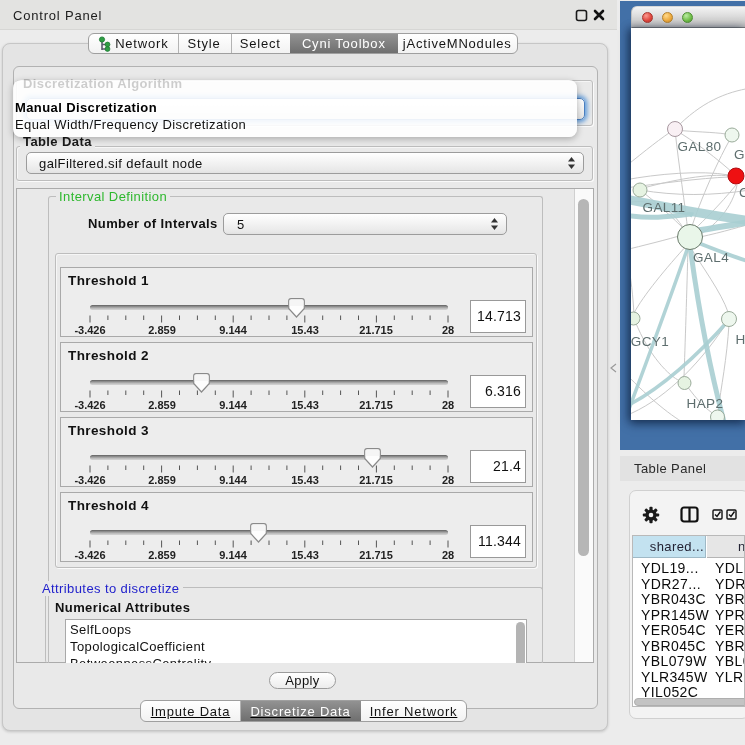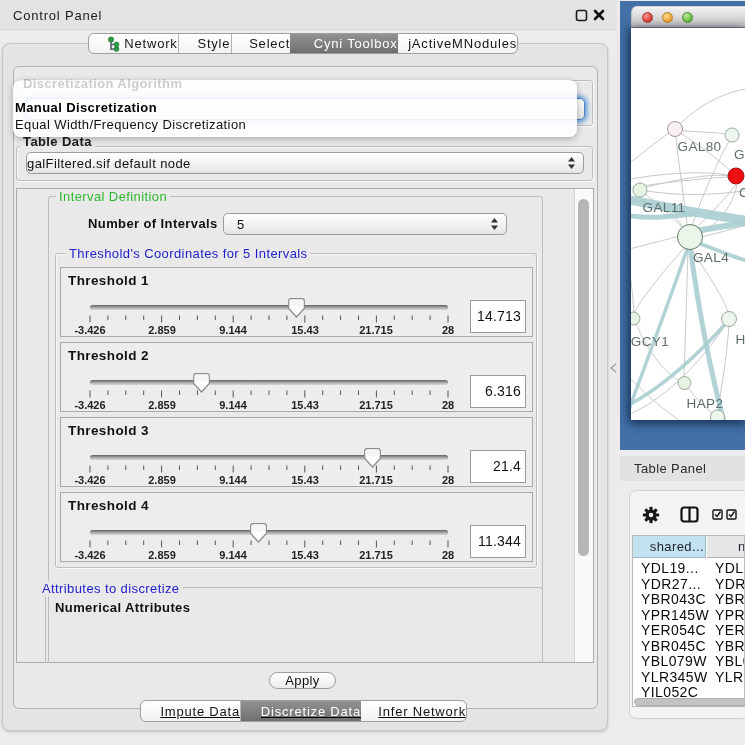--- a/index.html
+++ b/index.html
@@ -4,21 +4,21 @@
 *{margin:0;padding:0;box-sizing:border-box;}
 html,body{width:745px;height:745px;}
 body{font-family:"Liberation Sans",sans-serif;background:#ececec;overflow:hidden;letter-spacing:0.4px;}
 #root{position:relative;width:745px;height:745px;background:#ececec;}
 .abs{position:absolute;}
 
 #tbar{position:absolute;left:0;top:0;width:617px;height:30px;background:#e3e3e1;border-bottom:1px solid #d6d6d4;}
 #tbar .t{position:absolute;left:13px;top:8px;font-size:13px;color:#1c1c1c;letter-spacing:0.8px;}
 
 .tabbar{position:absolute;background:linear-gradient(#ffffff,#f2f2f2);border:1px solid #9f9f9f;border-radius:6px;overflow:hidden;display:flex;}
-.tab{position:relative;height:100%;display:flex;align-items:center;justify-content:flex-end;font-size:13px;color:#151515;letter-spacing:0.8px;}
+.tab{position:relative;height:100%;display:flex;align-items:center;justify-content:center;font-size:13px;color:#151515;letter-spacing:0.8px;}
 .tab.sel{background:linear-gradient(#929292,#6f6f6f);color:#fff;}
 .tsep{position:absolute;width:1px;top:0;bottom:0;background:#b3b3b3;}
 
 #outerp{position:absolute;left:2px;top:43px;width:606px;height:688px;background:#e4e4e4;border:1px solid #c6c6c6;border-radius:8px;box-shadow:0 1px 3px rgba(0,0,0,0.18);}
 #innerp{position:absolute;left:13px;top:66px;width:585px;height:643px;background:#e9e9e9;border:1px solid #b2b2b2;border-radius:6px;}
 .group{position:absolute;border:1px solid #bdbdbd;border-radius:3px;box-shadow:1px 1px 0 rgba(255,255,255,0.75), inset 1px 1px 0 rgba(255,255,255,0.6);}
 .glabel{position:absolute;font-size:13px;font-weight:bold;color:#1a1a1a;background:#e9e9e9;padding:0 3px;}
 .combo{position:absolute;background:linear-gradient(#ffffff,#e9e9e9 85%,#e2e2e2);border:1px solid #9c9c9c;border-radius:5px;font-size:13px;color:#111;display:flex;align-items:center;}
 .combo .ar{position:absolute;right:7px;top:50%;transform:translateY(-50%);}
 
@@ -78,41 +78,40 @@
 <div class="tab" style="width:120px;">jActiveMNodules</div>
 <div class="tsep" style="left:89px;"></div>
 <div class="tsep" style="left:142px;"></div>
 </div>
 <div class="group" style="left:16px;top:80px;width:577px;height:46px;"></div>
 
 <div class="combo" style="left:26px;top:98px;width:559px;height:22px;box-shadow:0 0 4px 2.5px #6aa2dd;border-color:#4a7fc0;"></div>
 <div class="group" style="left:16px;top:146px;width:577px;height:35px;"></div>
 <div class="glabel" style="left:20px;top:134px;">Table Data</div>
 <div class="combo" style="left:26px;top:152px;width:558px;height:22px;">
-      <span style="">galFiltered.sif default node</span>
+      <span style="margin-left:12px;">galFiltered.sif default node</span>
 <svg class="ar" width="9" height="14">
         <path d="M4.5,1 L8,5.5 H1 Z" fill="#333"></path>
         <path d="M4.5,13 L1,8.5 H8 Z" fill="#333"></path>
       </svg>
     </div>
 <div id="spane"></div>
     <div id="vtrack"></div>
     <div id="vthumb"></div>
 <div class="group" style="left:48px;top:196px;width:495px;height:467px;border-bottom:none;border-radius:3px 3px 0 0;box-shadow:none;"></div>
 <div class="glabel" style="left:56px;top:189px;font-weight:normal;color:#2eb82e;background:#e9e9e9;">Interval Definition</div>
 <div class="abs" style="left:88px;top:216px;font-size:13px;font-weight:bold;color:#111;">Number of Intervals</div>
 <div class="combo" style="left:223px;top:213px;width:284px;height:22px;">
       <span style="margin-left:13px;">5</span>
 <svg class="ar" width="9" height="14">
         <path d="M4.5,1 L8,5.5 H1 Z" fill="#333"></path>
         <path d="M4.5,13 L1,8.5 H8 Z" fill="#333"></path>
       </svg>
     </div>
 <div class="group" style="left:55px;top:253px;width:482px;height:315px;"></div>
-<div class="glabel" style="left:66px;top:246px;font-weight:normal;color:#2222cc;background:#e9e9e9;">Threshold's Coordinates for 5 Intervals</div>
 
 <div class="tpanel" style="top:267px;">
   <div class="ttitle">Threshold 1</div>
 </div>
 <div class="track" style="top:305px;"></div>
 <svg class="ticks" style="top:315px;" width="400" height="9">
       <line x1="30.0" y1="0.5" x2="30.0" y2="7.5" stroke="#555" stroke-width="1"></line>
       <line x1="47.9" y1="0.5" x2="47.9" y2="5.0" stroke="#555" stroke-width="1"></line>
       <line x1="65.8" y1="0.5" x2="65.8" y2="5.0" stroke="#555" stroke-width="1"></line>
       <line x1="83.7" y1="0.5" x2="83.7" y2="5.0" stroke="#555" stroke-width="1"></line>
@@ -259,20 +258,26 @@
     <div class="tl" style="left:448px;top:549px;">28</div>
 <svg style="position:absolute;left:249.8px;top:523px;" width="17" height="20">
  <path d="M3,0.7 H14 Q16.3,0.7 16.3,3 V10.5 L8.5,19 L0.7,10.5 V3 Q0.7,0.7 3,0.7 Z" fill="#fdfdfd" stroke="#8a8a8a" stroke-width="1.2"></path>
  <path d="M3.5,1.6 H13.5 Q15.4,1.6 15.4,3.4 V8 H1.6 V3.4 Q1.6,1.6 3.5,1.6 Z" fill="#f4f4f4" opacity="0.9"></path>
 </svg>
 <div class="vbox" style="top:525px;">11.344</div>
 
 <div class="group" style="left:45px;top:587px;width:498px;height:76px;border-bottom:none;box-shadow:none;"></div>
 <div class="glabel" style="left:39px;top:581px;font-weight:normal;color:#2222cc;background:#e9e9e9;">Attributes to discretize</div>
 <div class="abs" style="left:55px;top:600px;font-size:13px;font-weight:bold;color:#111;">Numerical Attributes</div>
+<div class="abs" style="left:65px;top:619px;width:462px;height:44px;background:#fff;border:1px solid #a9a9a9;border-bottom:none;overflow:hidden;">
+  <div style="position:absolute;left:4px;top:2px;font-size:13px;color:#111;">SelfLoops</div>
+  <div style="position:absolute;left:4px;top:19px;font-size:13px;color:#111;">TopologicalCoefficient</div>
+  <div style="position:absolute;left:4px;top:36px;font-size:13px;color:#111;">BetweennessCentrality</div>
+  <div style="position:absolute;right:1px;top:2px;width:9px;height:60px;background:#b4b4b4;border-radius:5px;"></div>
+</div>
 <div class="abs" style="left:269px;top:672px;width:67px;height:17px;background:linear-gradient(#ffffff,#ececec);border:1px solid #9b9b9b;border-radius:8.5px;text-align:center;font-size:13px;line-height:16px;color:#111;">Apply</div>
 <div class="tabbar" style="left:140px;top:700px;width:327px;height:22px;text-decoration:underline;">
 <div class="tab" style="width:99px;">Impute Data</div>
 <div class="tab sel" style="width:121px;">Discretize Data</div>
 <div class="tab" style="width:105px;">Infer Network</div>
 <div class="tsep" style="left:99px;"></div>
 </div>
 <div id="popup"></div>
 <div class="glabel" style="left:20px;top:76px;background:transparent;color:rgba(30,30,30,0.22);">Discretization Algorithm</div>
 <div id="popup2">

